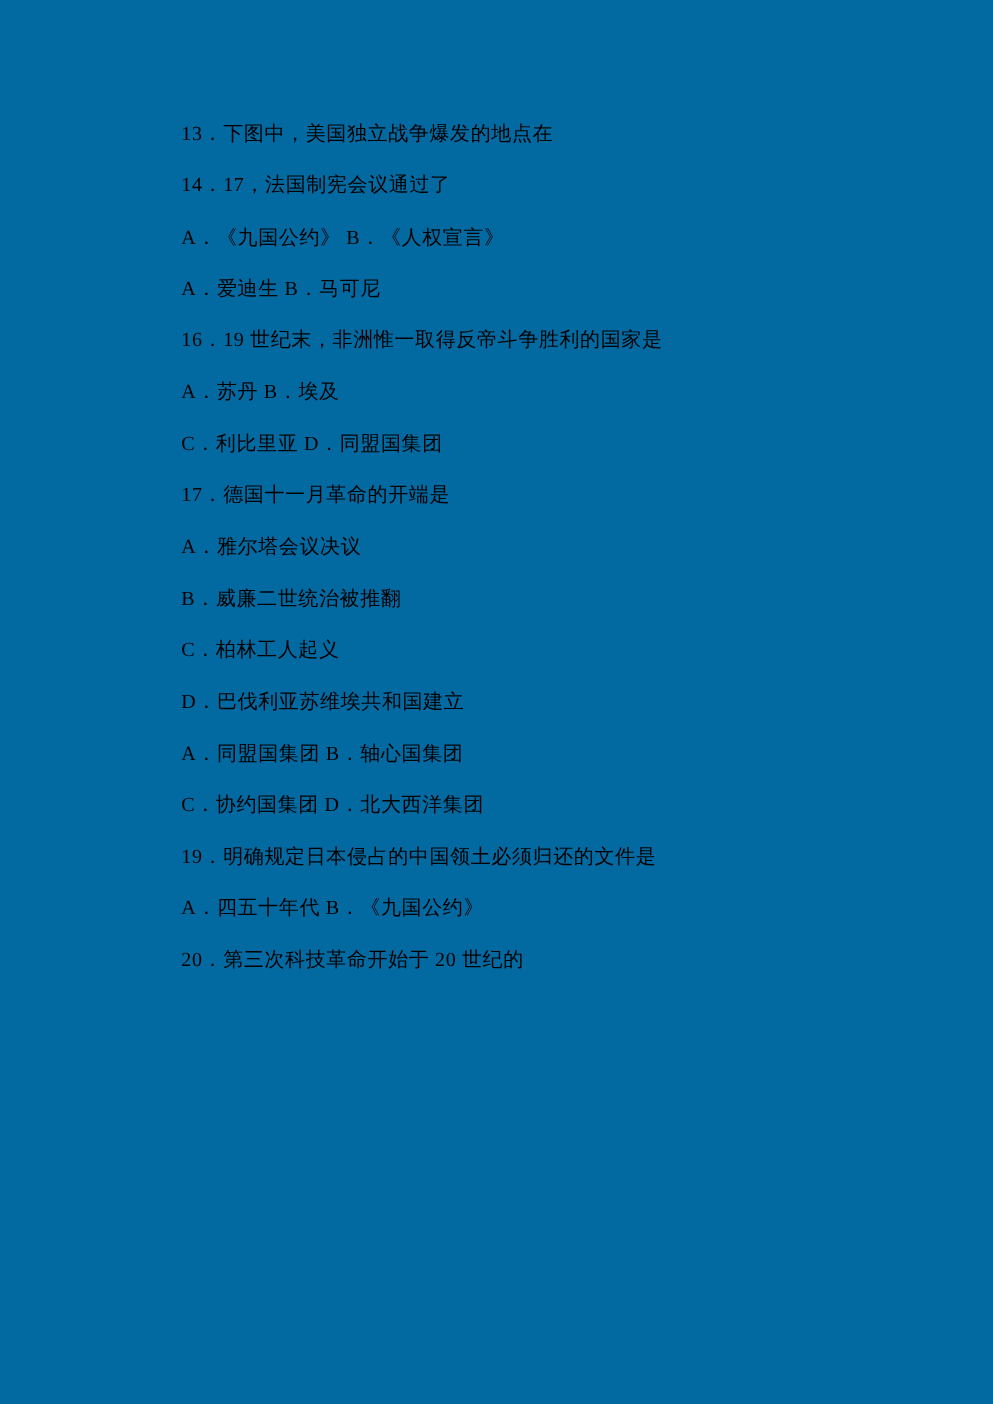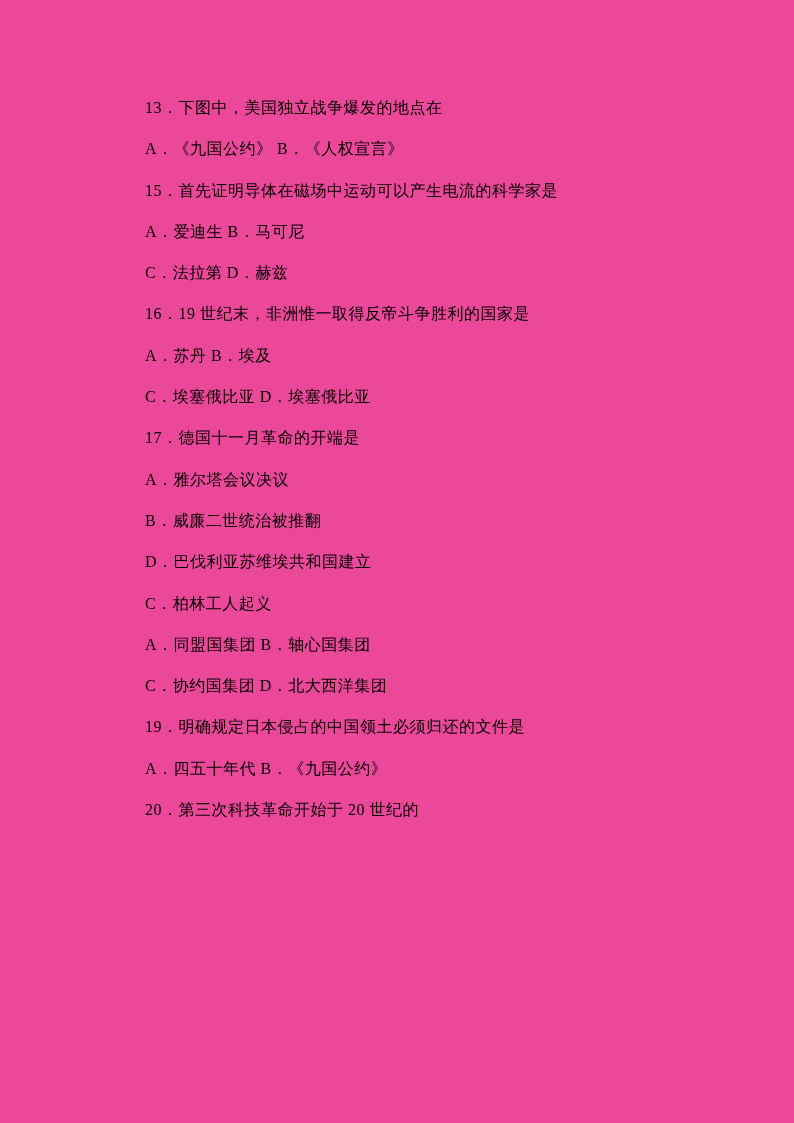--- a/index.html
+++ b/index.html
@@ -4,21 +4,21 @@
 <style>
   html, body {
     margin: 0;
     padding: 0;
     background: #ffffff;
   }
   .page {
     position: relative;
     width: 794px;
     height: 1123px;
-    background: #ec4899;
+    background: #0369a1;
     overflow: hidden;
     font-family: "Liberation Serif", "DejaVu Serif", serif;
     color: #000000;
   }
   .text-block {
     position: absolute;
     left: 145px;
     top: 87px;
     right: 60px;
   }
@@ -31,31 +31,30 @@
     letter-spacing: 0.5px;
     color: #000000;
   }
 </style>
 </head>
 <body>
 
 <div class="page">
   <div class="text-block">
     <p class="line">13．下图中，美国独立战争爆发的地点在</p>
+    <p class="line">14．17，法国制宪会议通过了</p>
     <p class="line">A．《九国公约》 B．《人权宣言》</p>
-    <p class="line">15．首先证明导体在磁场中运动可以产生电流的科学家是</p>
     <p class="line">A．爱迪生 B．马可尼</p>
-    <p class="line">C．法拉第 D．赫兹</p>
     <p class="line">16．19 世纪末，非洲惟一取得反帝斗争胜利的国家是</p>
     <p class="line">A．苏丹 B．埃及</p>
-    <p class="line">C．埃塞俄比亚 D．埃塞俄比亚</p>
+    <p class="line">C．利比里亚 D．同盟国集团</p>
     <p class="line">17．德国十一月革命的开端是</p>
     <p class="line">A．雅尔塔会议决议</p>
     <p class="line">B．威廉二世统治被推翻</p>
+    <p class="line">C．柏林工人起义</p>
     <p class="line">D．巴伐利亚苏维埃共和国建立</p>
-    <p class="line">C．柏林工人起义</p>
     <p class="line">A．同盟国集团 B．轴心国集团</p>
     <p class="line">C．协约国集团 D．北大西洋集团</p>
     <p class="line">19．明确规定日本侵占的中国领土必须归还的文件是</p>
     <p class="line">A．四五十年代 B．《九国公约》</p>
     <p class="line">20．第三次科技革命开始于 20 世纪的</p>
   </div>
 </div>
 
 </body></html>

